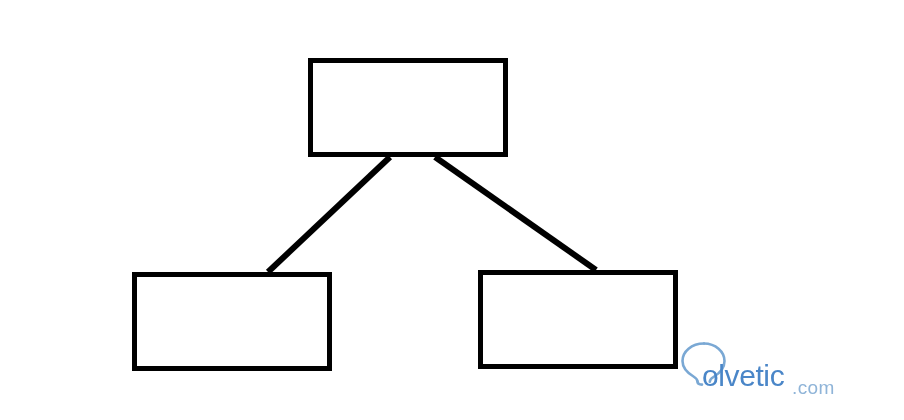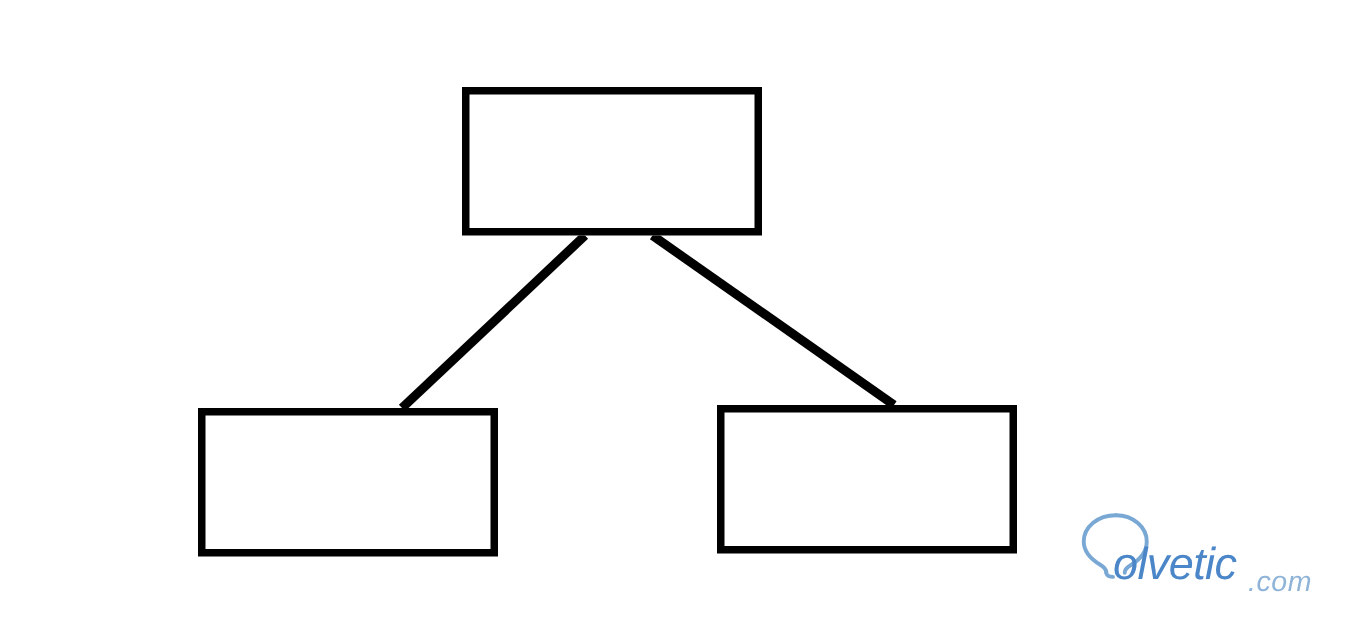--- a/index.html
+++ b/index.html
@@ -42,26 +42,25 @@
 
   #edges {
     position: absolute;
     left: 0; top: 0;
     width: 904px; height: 420px;
     z-index: 1;
   }
 
   #logo {
     position: absolute;
-    left: 716px;
+    left: 676px;
     top: 338px;
     width: 180px;
     height: 62px;
     z-index: 4;
-    font-style: italic;
   }
   #logo svg { display: block; }
 </style>
 </head>
 <body>
 
 <div id="canvas" style="background: rgb(255, 255, 255);">
 
   <svg id="edges" viewBox="0 0 904 420" xmlns="http://www.w3.org/2000/svg">
     <line x1="390" y1="157" x2="268" y2="272" stroke="#000000" stroke-width="6" stroke-linecap="butt"></line>

